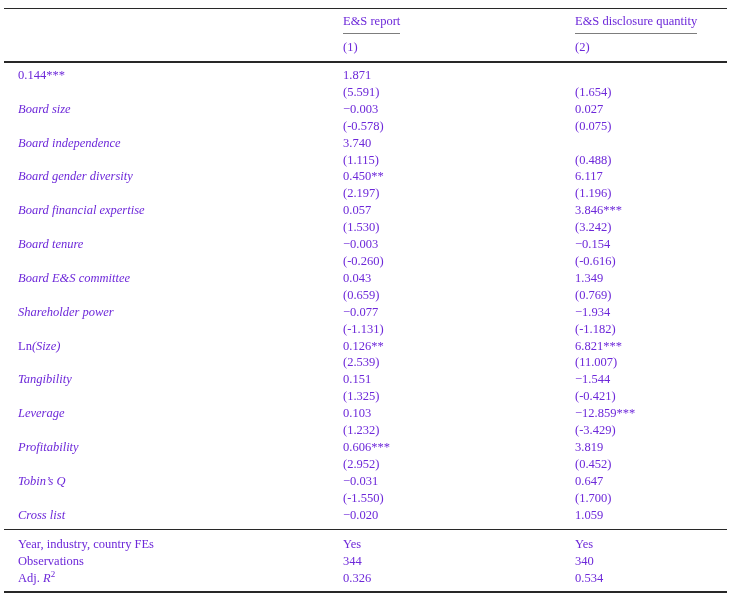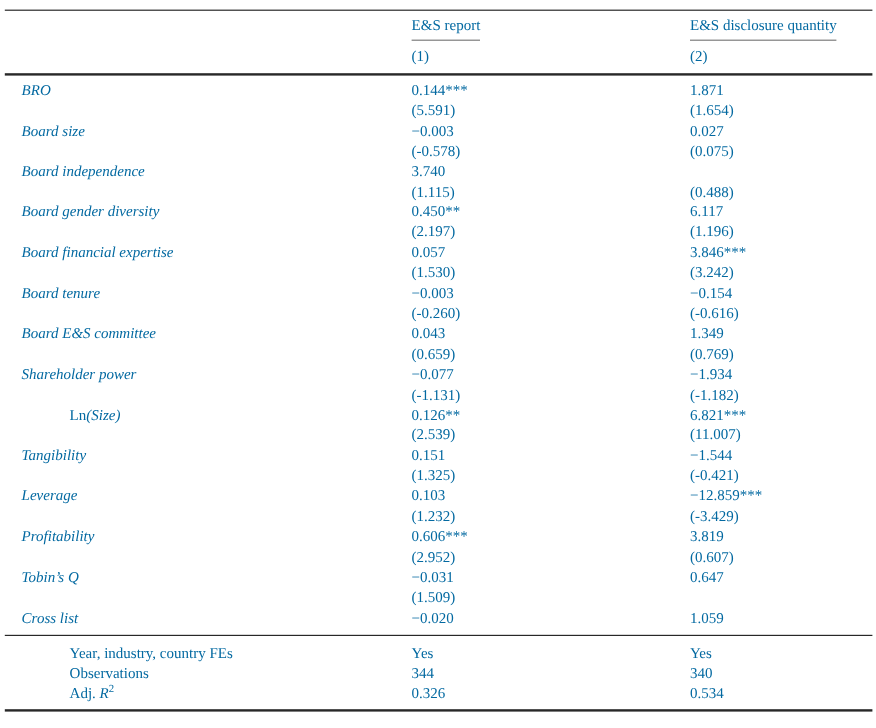--- a/index.html
+++ b/index.html
@@ -8,21 +8,21 @@
     background: #ffffff;
     width: 730px;
     height: 607px;
     overflow: hidden;
   }
   .page {
     position: relative;
     width: 730px;
     height: 520px;
     font-family: "Liberation Serif", "DejaVu Serif", serif;
-    color: #0369a1;
+    color: #6d28d9;
     font-size: 12.5px;
   }
   .reg-table {
     position: absolute;
     left: 4px;
     right: 3px;
     top: 8px;
     border-top: 1.6px solid #282828;
   }
   .grid-row {
@@ -48,21 +48,21 @@
   }
   .sub-row { margin-top: 6px; }
   .sub-row .cell { line-height: 15px; }
   
   .body-section {
     padding-top: 4px;
     padding-bottom: 6px;
   }
   .body-section .cell { line-height: 16.9px; }
   .lab-italic { font-style: italic; }
-  .lab-roman  { font-style: normal; margin-left: 40px; }
+  .lab-roman  { font-style: normal; }
   sup { font-size: 9px; line-height: 0; }
   
   .stats-section {
     border-top: 1.2px solid #282828;
     border-bottom: 2px solid #282828;
     padding-top: 6px;
     padding-bottom: 5px;
   }
   .stats-section .cell { line-height: 16.6px; }
 </style>
@@ -84,21 +84,20 @@
       </div>
       <div class="grid-row sub-row">
         <div class="cell"></div>
         <div class="cell">(1)</div>
         <div class="cell">(2)</div>
       </div>
     </div>
 
     <div class="body-section">
         <div class="grid-row">
-          <div class="cell"><span class="lab-italic">BRO</span></div>
           <div class="cell">0.144***</div>
           <div class="cell">1.871</div>
         </div>
         <div class="grid-row">
           <div class="cell"></div>
           <div class="cell">(5.591)</div>
           <div class="cell">(1.654)</div>
         </div>
         <div class="grid-row">
           <div class="cell"><span class="lab-italic">Board size</span></div>
@@ -200,30 +199,31 @@
           <div class="cell">(-3.429)</div>
         </div>
         <div class="grid-row">
           <div class="cell"><span class="lab-italic">Profitability</span></div>
           <div class="cell">0.606***</div>
           <div class="cell">3.819</div>
         </div>
         <div class="grid-row">
           <div class="cell"></div>
           <div class="cell">(2.952)</div>
-          <div class="cell">(0.607)</div>
+          <div class="cell">(0.452)</div>
         </div>
         <div class="grid-row">
           <div class="cell"><span class="lab-italic">Tobin’s Q</span></div>
           <div class="cell">−0.031</div>
           <div class="cell">0.647</div>
         </div>
         <div class="grid-row">
           <div class="cell"></div>
-          <div class="cell">(1.509)</div>
+          <div class="cell">(-1.550)</div>
+          <div class="cell">(1.700)</div>
         </div>
         <div class="grid-row">
           <div class="cell"><span class="lab-italic">Cross list</span></div>
           <div class="cell">−0.020</div>
           <div class="cell">1.059</div>
         </div>
       </div>
 
     <div class="stats-section">
         <div class="grid-row">

